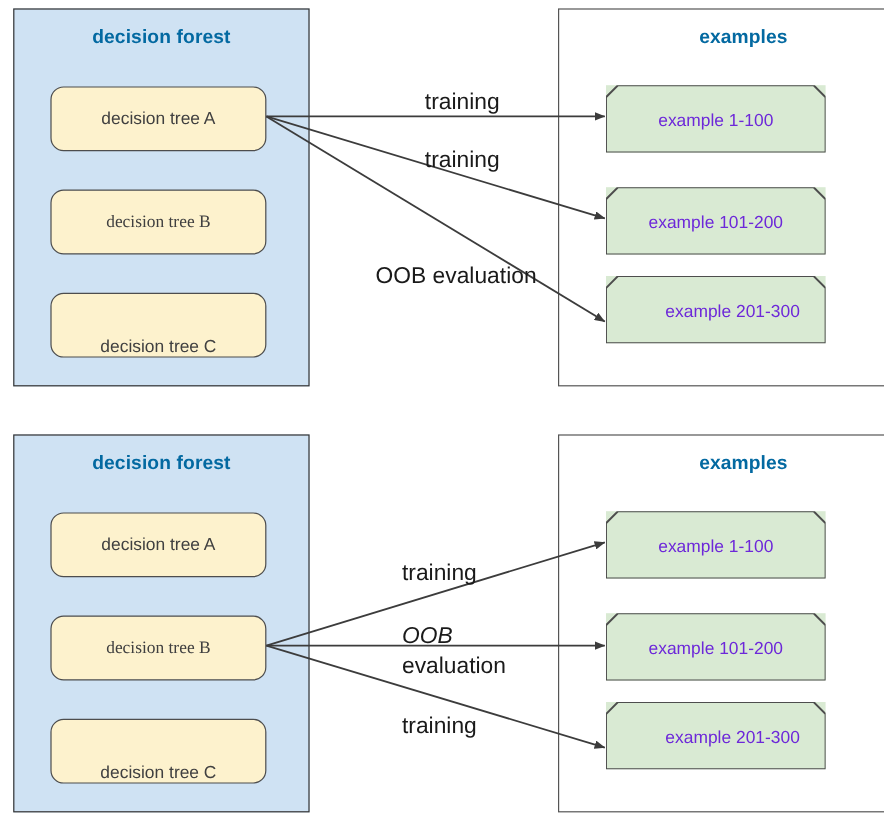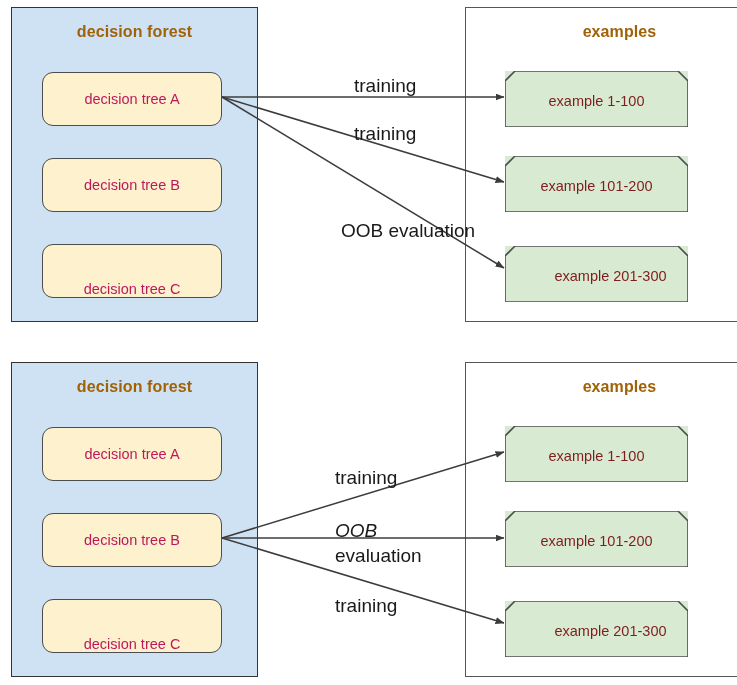--- a/index.html
+++ b/index.html
@@ -51,71 +51,71 @@
     box-sizing: border-box;
   }
   .container-title {
     position: absolute;
     left: 0;
     top: 15px;
     width: 100%;
     text-align: center;
     font-size: 16px;
     font-weight: bold;
-    color: #a16207;
+    color: #0369a1;
     letter-spacing: 0.1px;
   }
 
   .tree-box {
     position: absolute;
     left: 30px;
     width: 180px;
     height: 54px;
     background: #fdf2cd;
     border: 1.5px solid #4d4d4d;
     border-radius: 11px;
     box-sizing: border-box;
     display: flex;
     align-items: center;
     justify-content: center;
     font-size: 14.5px;
-    color: #be185d;
+    color: #404040;
   }
   .tree-a { top: 64px; }
-  .tree-b { top: 150px; }
+  .tree-b { top: 150px; font-family: Liberation Serif, serif; }
   .tree-c { top: 236px; align-items: flex-end; }
 
   .example-box {
     position: absolute;
     left: 39px;
     width: 183px;
     height: 56px;
     background: #d9ead3;
     box-sizing: border-box;
     display: flex;
     align-items: center;
     justify-content: center;
     font-size: 14.5px;
-    color: #7f1d1d;
+    color: #6d28d9;
   }
   .example-box .shape {
     position: absolute;
     left: 0;
     top: 0;
     width: 100%;
     height: 100%;
   }
   .example-box .label {
     position: relative;
     z-index: 2;
     padding-top: 4px;
   }
   .ex-1 { top: 63px; }
   .ex-2 { top: 148px; justify-content: center; }
-  .ex-3 { top: 238px; padding-left: 28px; }
+  .ex-3 { top: 222px; padding-left: 28px; }
 
   .arrow-layer {
     position: absolute;
     left: 0;
     top: 0;
     width: 737px;
     height: 323px;
     pointer-events: none;
   }
   .edge-label {
@@ -177,21 +177,21 @@
           <polygon points="0 0, 9 3.5, 0 7" fill="#3c3c3c"></polygon>
         </marker>
       </defs>
       <line x1="222" y1="97" x2="504" y2="97" stroke="#3c3c3c" stroke-width="1.5" marker-end="url(#arrowhead1)"></line>
       <line x1="222" y1="97" x2="504" y2="182" stroke="#3c3c3c" stroke-width="1.5" marker-end="url(#arrowhead1)"></line>
       <line x1="222" y1="97" x2="504" y2="268" stroke="#3c3c3c" stroke-width="1.5" marker-end="url(#arrowhead1)"></line>
     </svg>
 
     <div class="edge-label" style="left:354px; top:75px;">training</div>
     <div class="edge-label" style="left:354px; top:123px;">training</div>
-    <div class="edge-label" style="left:313px; top:220px;margin-left:28px;">OOB evaluation</div>
+    <div class="edge-label" style="left:313px; top:220px;">OOB evaluation</div>
   </div>
 
   <div class="panel-group" id="panel-group-2">
 
     <div class="forest-container">
       <div class="container-title">decision forest</div>
       <div class="tree-box tree-a">
         <span>decision tree A</span>
       </div>
       <div class="tree-box tree-b">

